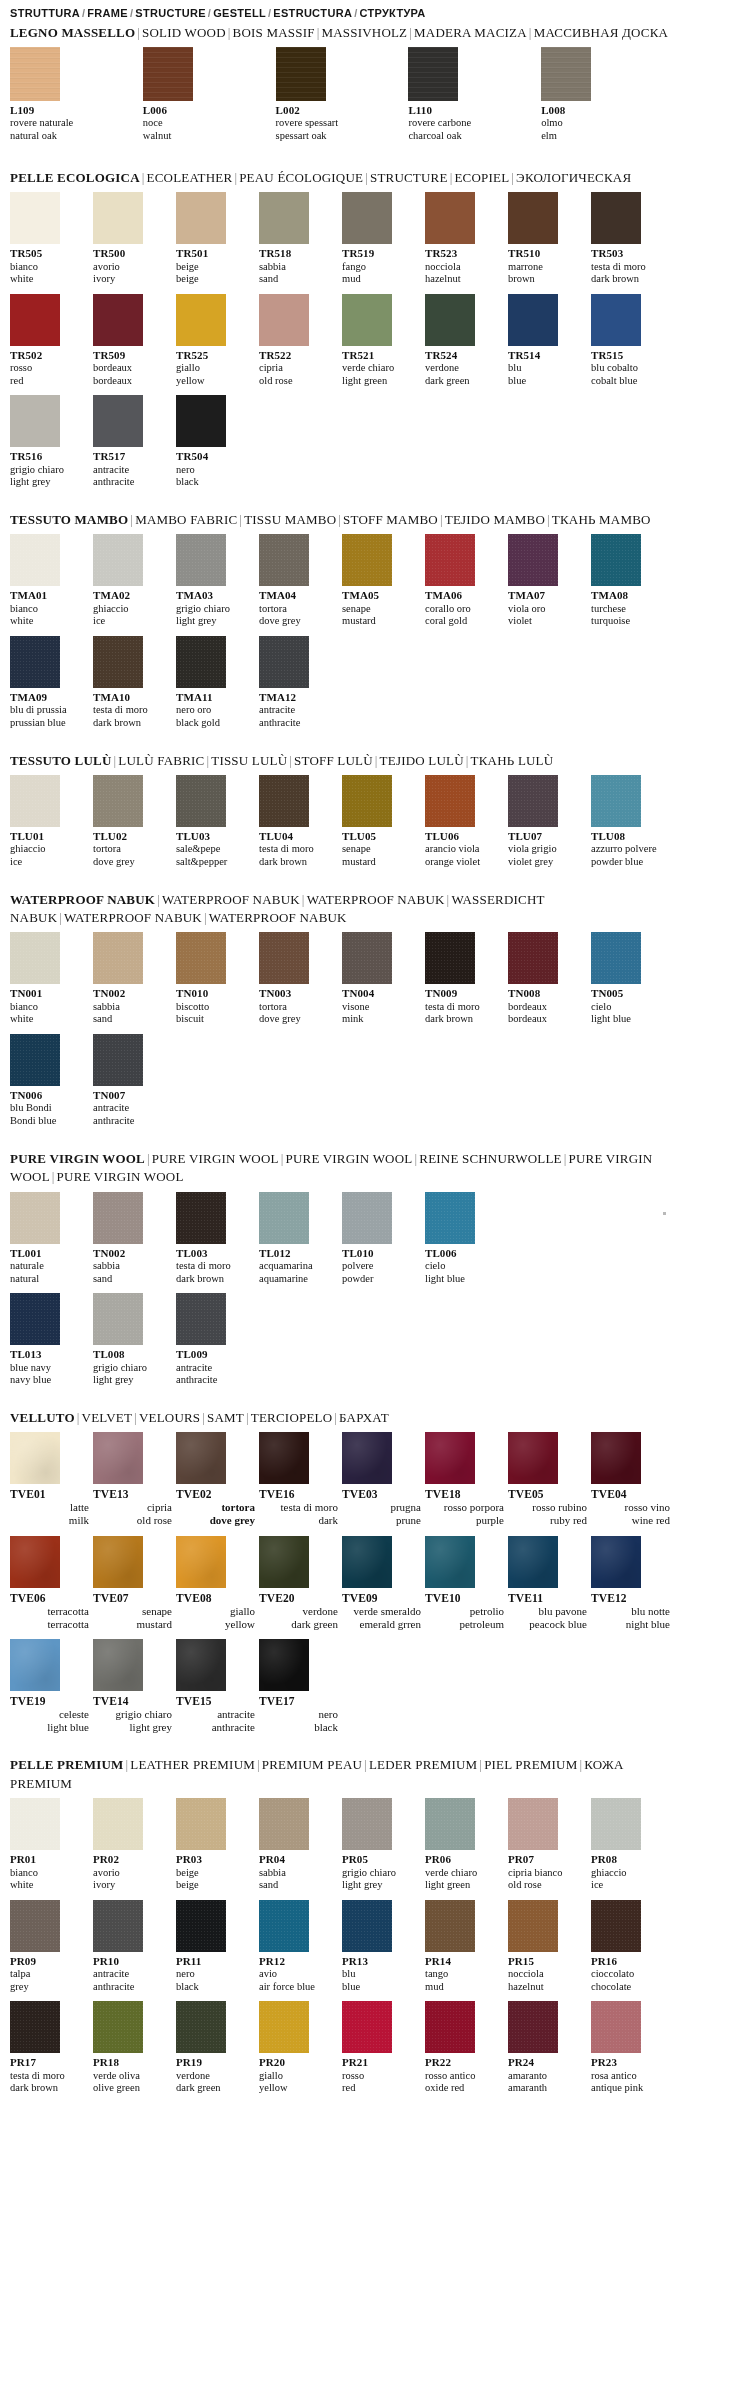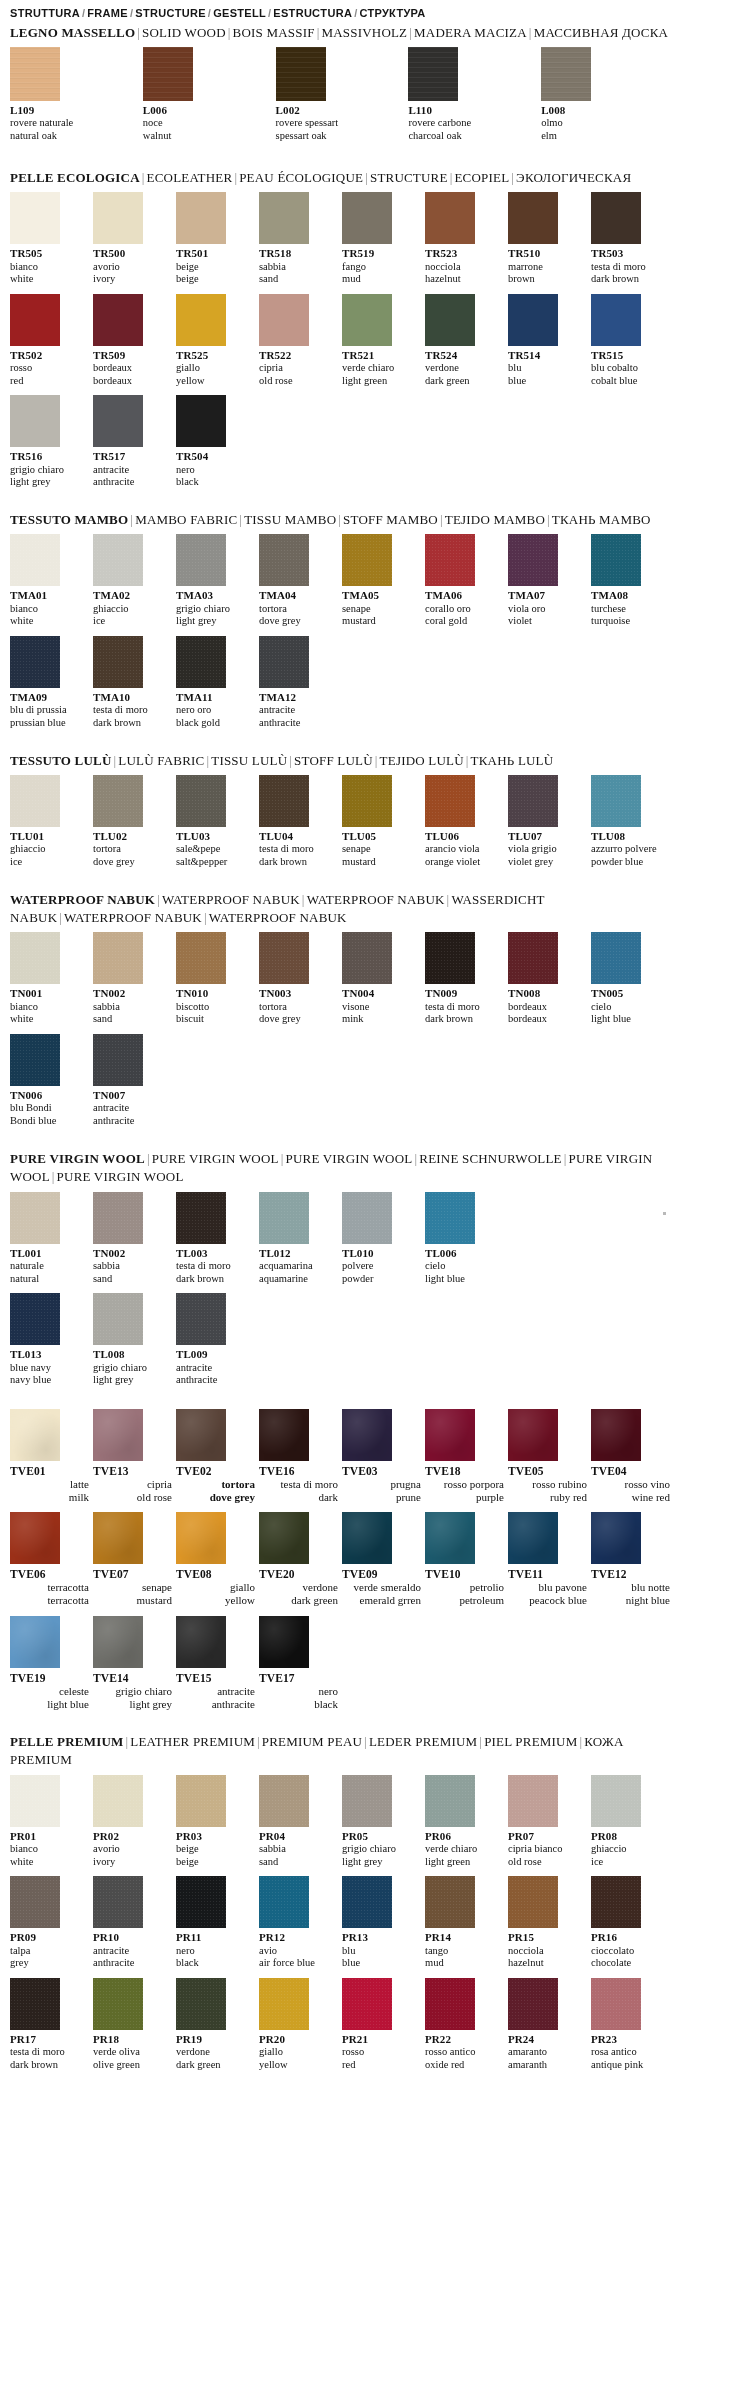--- a/index.html
+++ b/index.html
@@ -669,20 +669,23 @@
             </span>
             <div class="code">TL009</div>
             <div class="name it">antracite</div>
             <div class="name en">anthracite</div>
           </div>
         </div>
         <div class="rowgap"></div>
       </div>
       <div class="secgap"></div>
       <div class="section velvet">
+        <div class="head-block">
+          <div class="sect-head"><span class="lead">VELLUTO</span><span class="sep">|</span><span>VELVET</span><span class="sep">|</span><span>VELOURS</span><span class="sep">|</span><span>SAMT</span><span class="sep">|</span><span>TERCIOPELO</span><span class="sep">|</span><span>БАРХАТ</span></div>
+        </div>
         <div class="grid cols-8">
           <div class="cell">
             <span class="chip" style="background:#f1e6c9">
               <span class="velv"></span>
             </span>
             <div class="code">TVE01</div>
             <div class="name it">latte</div>
             <div class="name en">milk</div>
           </div>
           <div class="cell">

